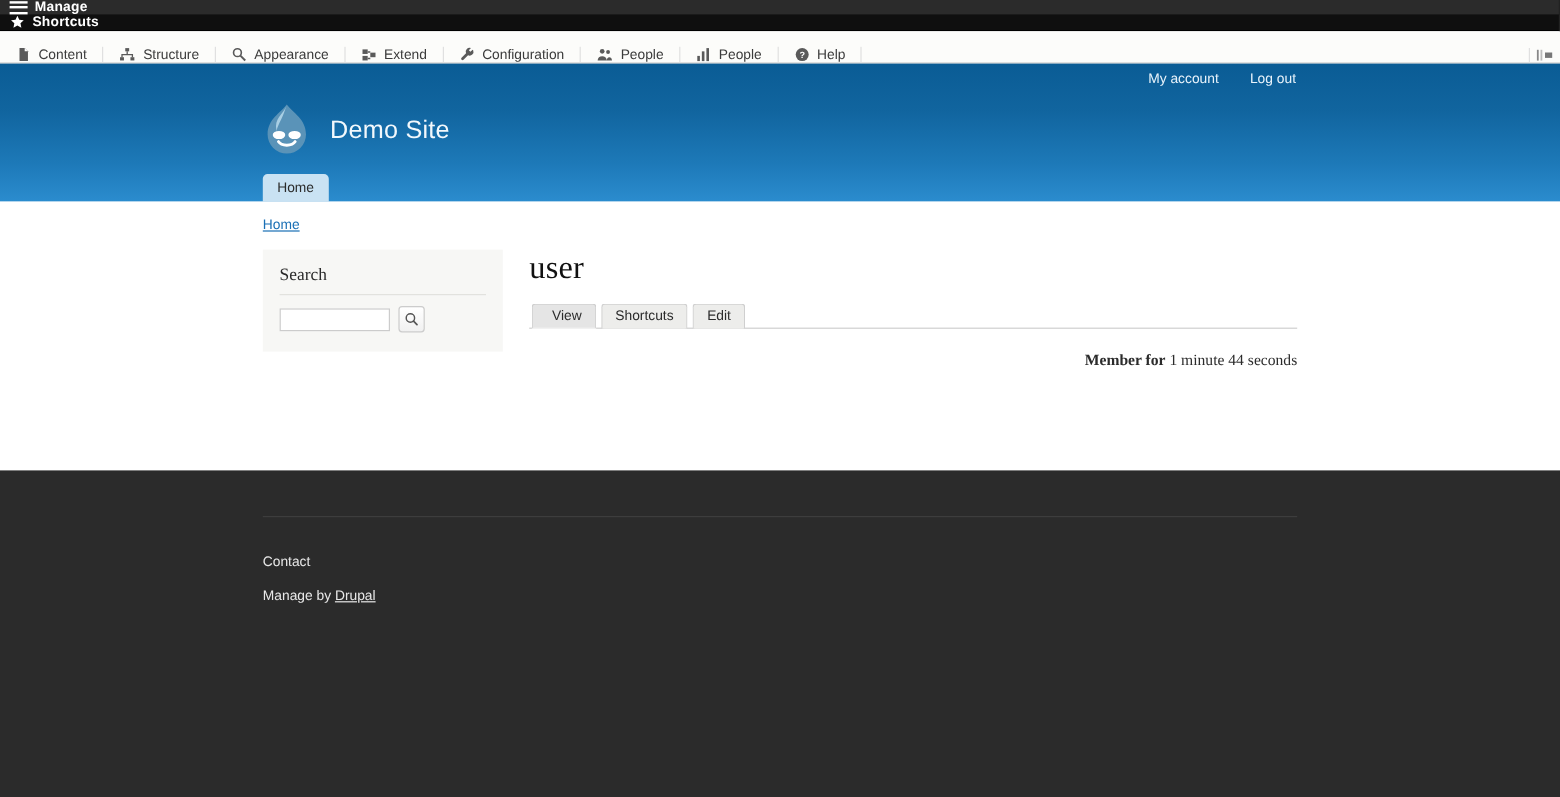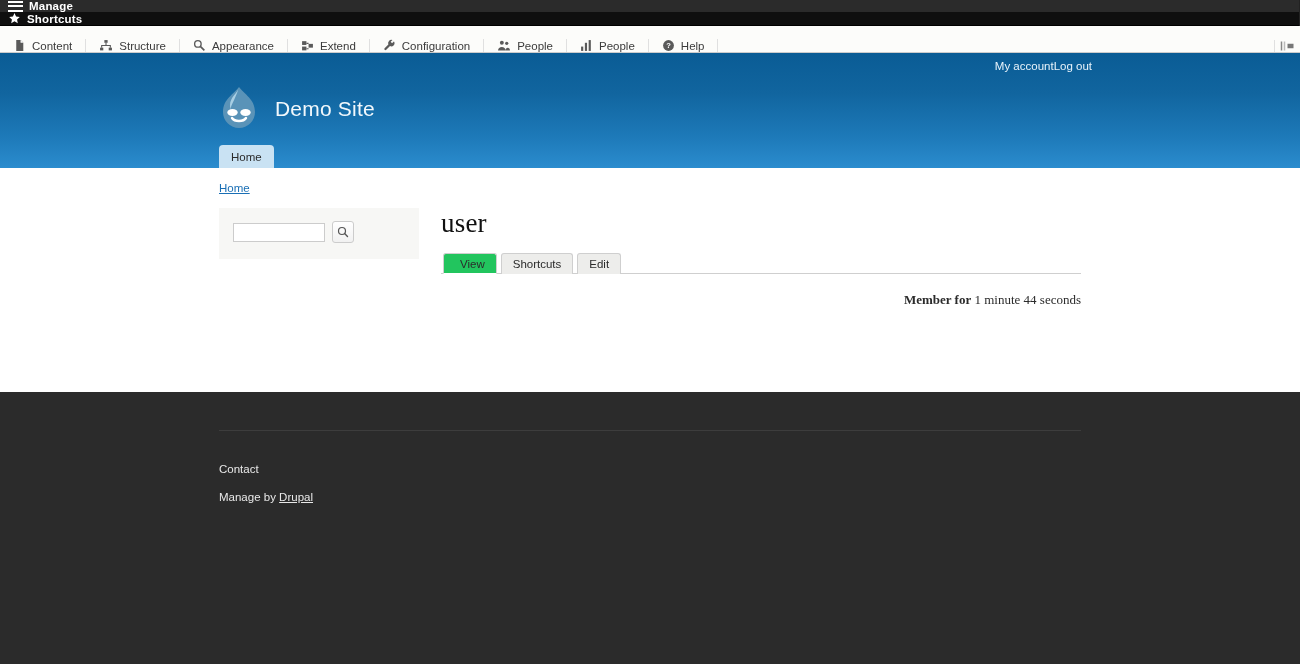--- a/index.html
+++ b/index.html
@@ -76,22 +76,22 @@
     cursor: pointer;
   }
 
   
   .site-header {
     height: 115px;
     background: linear-gradient(to bottom, #0a5c95 0%, #11659f 35%, #1d79b8 72%, #2b8cce 100%);
     position: relative;
   }
   .acct-links {
-    position: absolute; top: 7px; right: 208px;
-    display: flex;  justify-content: space-between;
+    position: absolute; top: 7px; right: 220px;
+    display: flex; gap: 26px; justify-content: space-between;
   }
   .acct-links a {
     color: #e8f3fb; font-size: 11.5px; text-decoration: none;
   }
   .brand {
     position: absolute; left: 219px; top: 33px;
     display: flex; align-items: center; gap: 16px;
   }
   .site-name {
     color: #f2f8fc;
@@ -184,21 +184,21 @@
     color: #2b2b2b;
     padding: 4px 11px 3px;
     border: 1px solid #cfcfcf;
     border-bottom: none;
     border-radius: 3px 3px 0 0;
     background: #ededeb;
     margin-bottom: -1px;
     text-decoration: none;
     cursor: pointer;
   }
-  .tab.active { background: #22c55e; border-bottom: 1px solid #fff; padding-left: 16px; }
+  .tab.active { background: #e5e5e5; border-bottom: 1px solid #fff; padding-left: 16px; }
   .member {
     font-family: "Liberation Serif", serif;
     font-size: 13px;
     color: #2b2b2b;
     margin-top: 18px;
     text-align: right;
   }
   .member b { font-weight: bold; }
 
   
@@ -395,20 +395,21 @@
 
   <div class="breadcrumb">
     <a>Home</a>
   </div>
 
   <div class="layout">
 
     <div class="sidebar">
 
       <div class="block">
+        <h2 class="block-title">Search</h2>
         <div class="search-row">
           <input class="search-input" type="text" value="" style="">
           <button class="search-btn">
             <span class="icn">
               <svg width="12" height="12" viewBox="0 0 24 24">
                   <circle cx="10" cy="10" r="7" fill="none" stroke="#555" stroke-width="2.4"></circle>
                   <path stroke="#555" stroke-width="2.8" stroke-linecap="round" d="M15.2 15.2L21 21"></path>
                 </svg>
             </span>
           </button>

